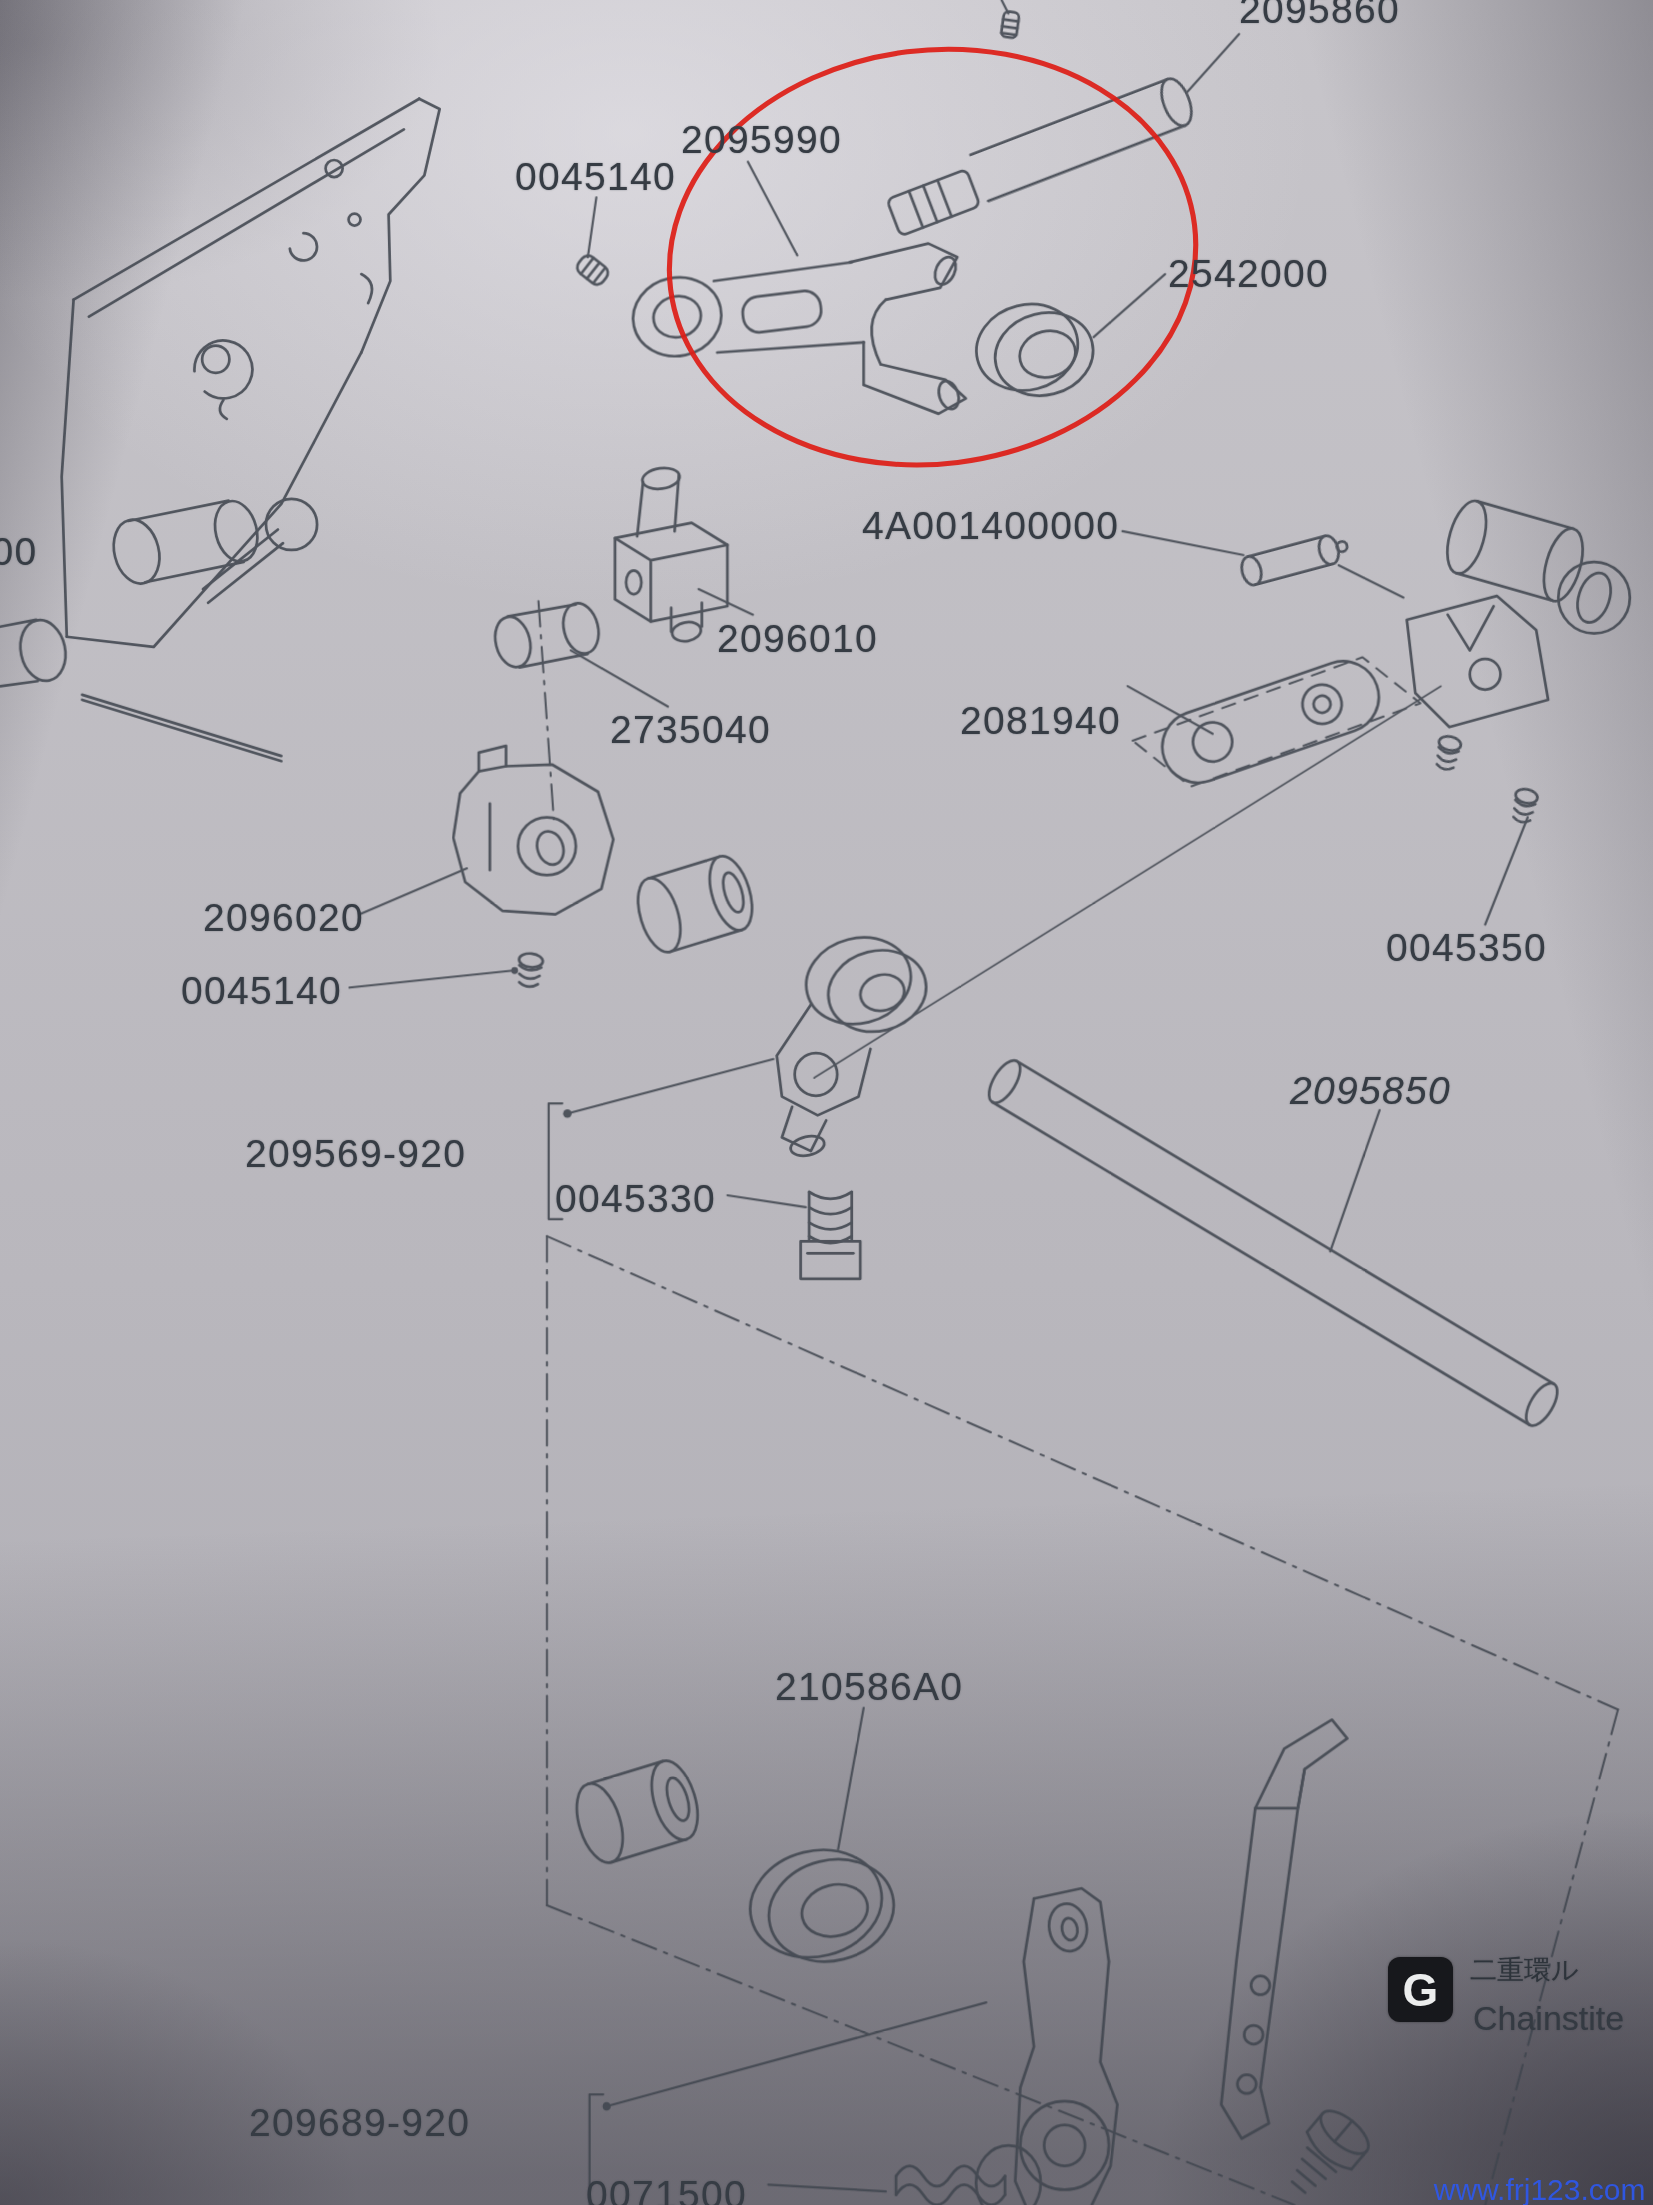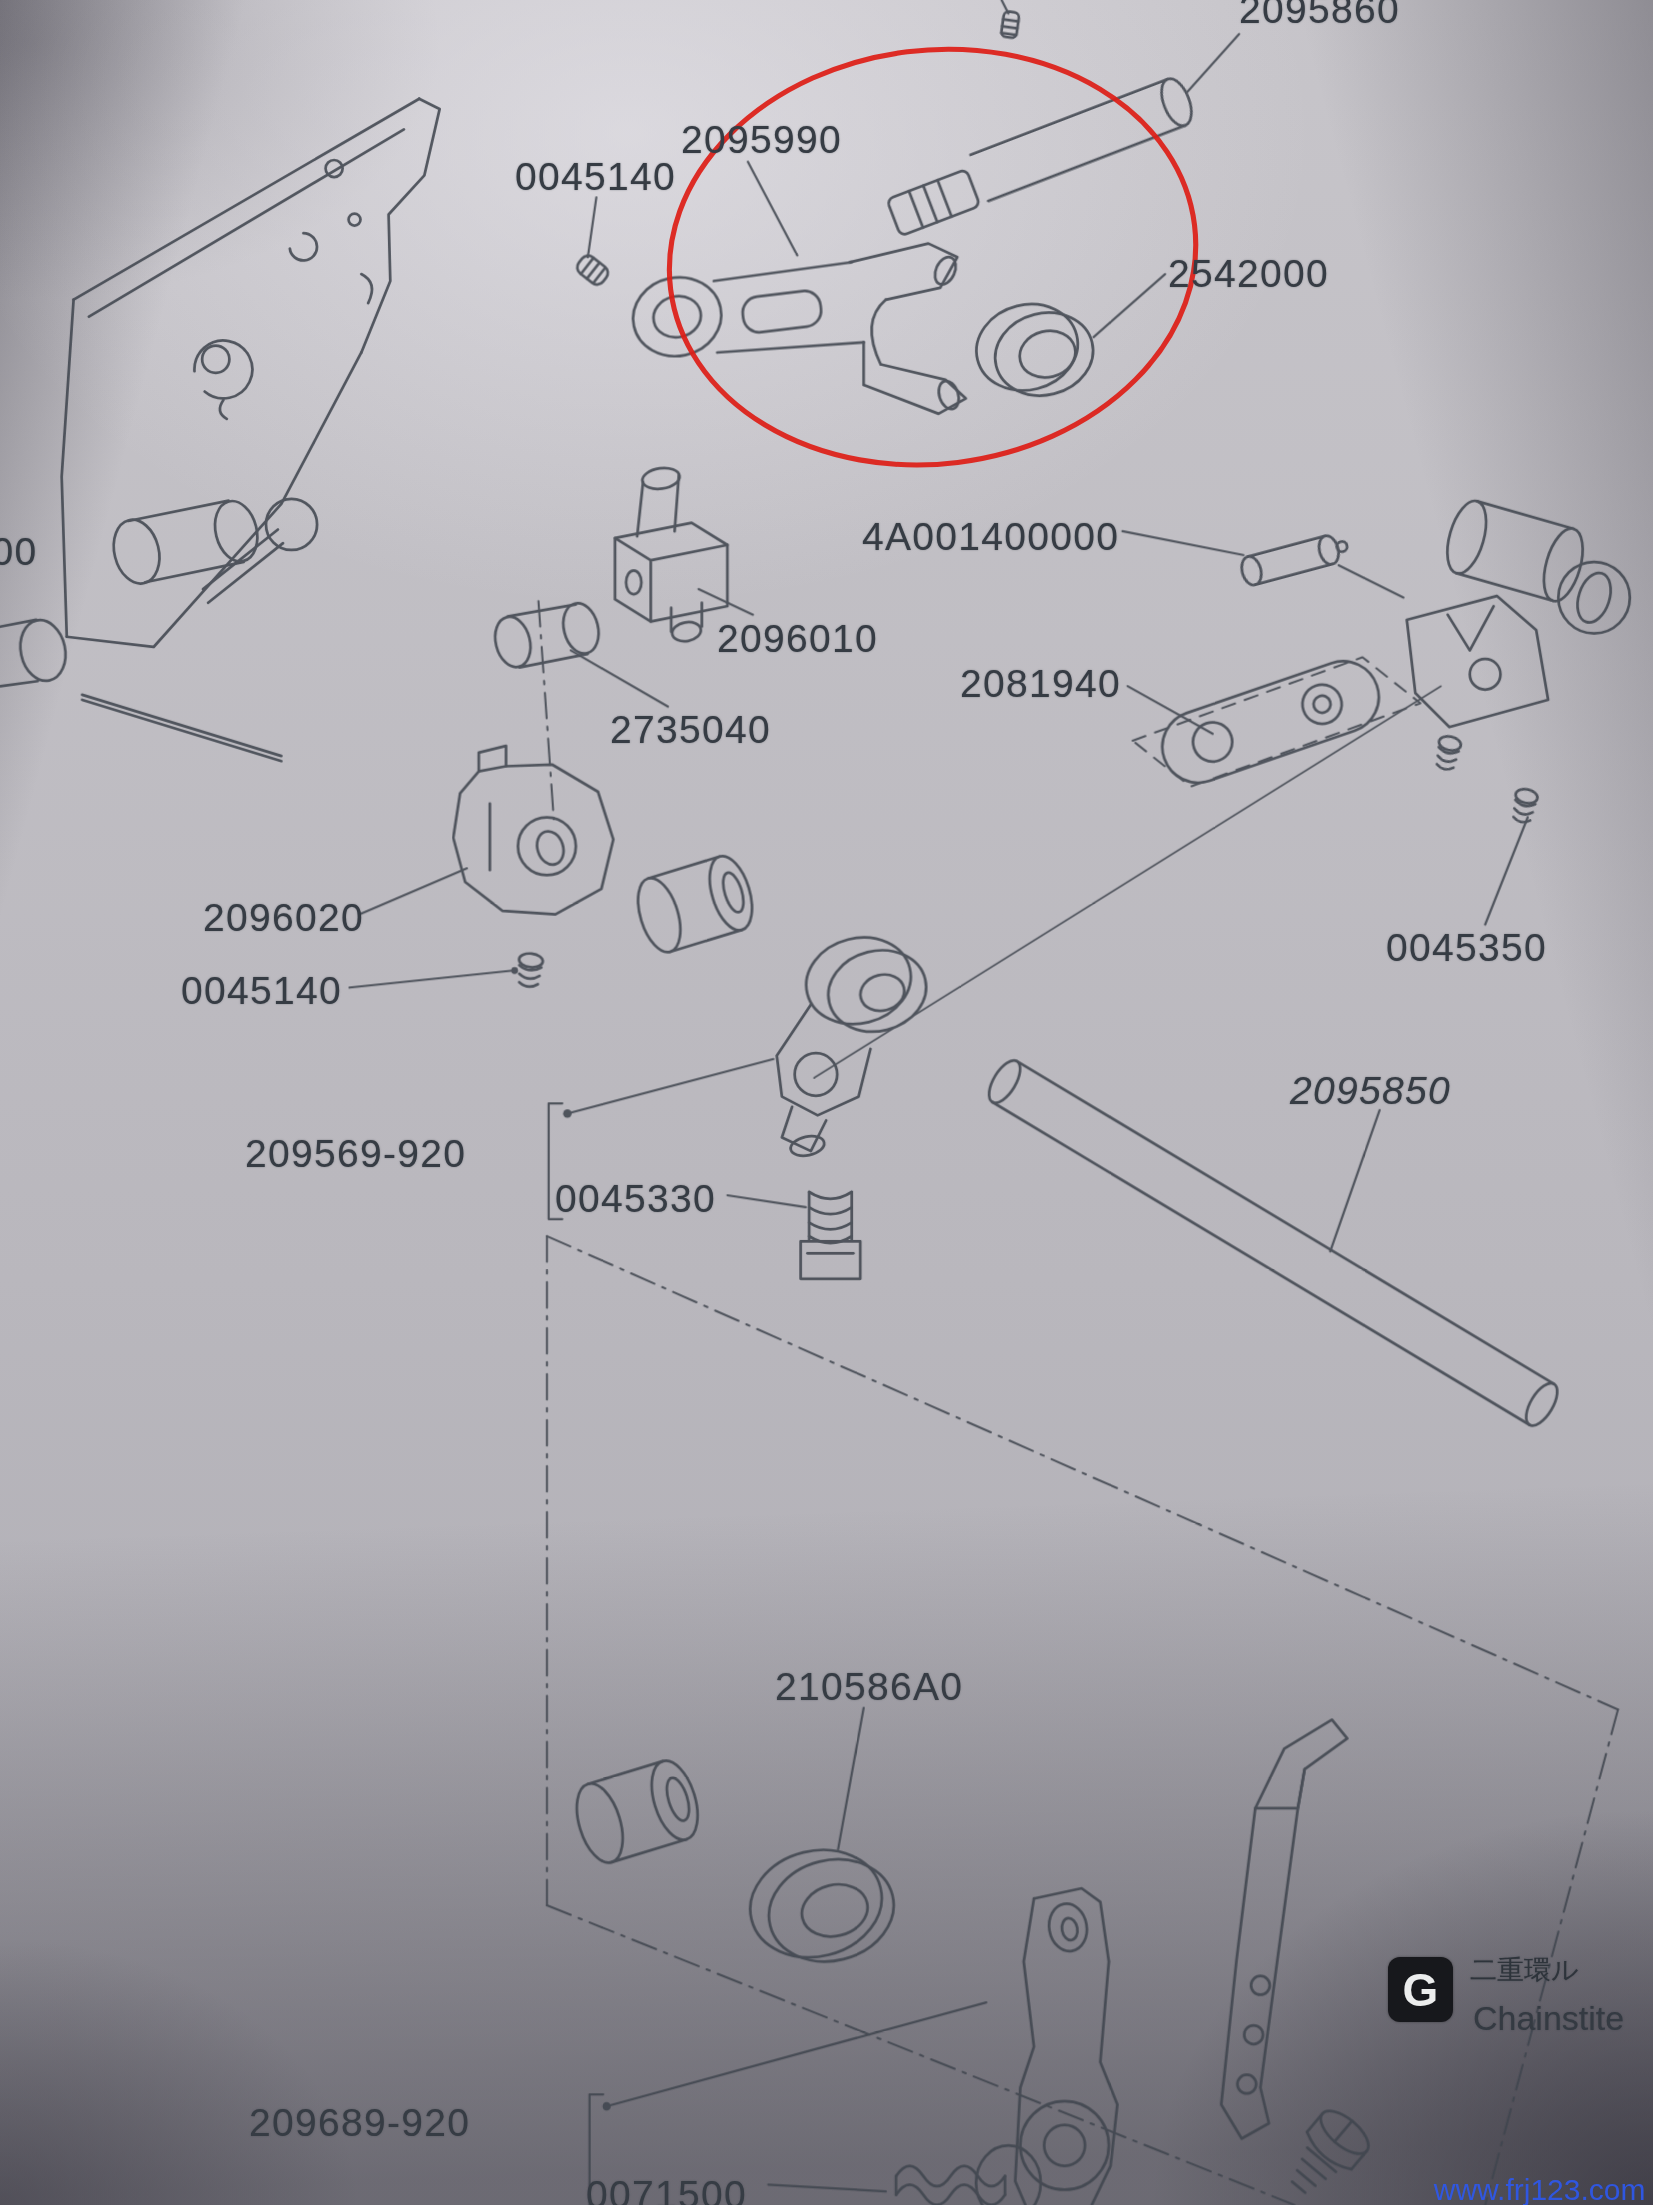--- a/index.html
+++ b/index.html
@@ -293,24 +293,24 @@
       </g>
     </g>
 
     <ellipse cx="1095" cy="302" rx="310" ry="243" transform="rotate(-7 1095 302)" fill="none" stroke="#dd1d16" stroke-width="6" opacity="0.92"></ellipse>
   </svg>
 
   <div class="lbl" style="left:1239px;top:-12px;">2095860</div>
   <div class="lbl" style="left:681px;top:118px;">2095990</div>
   <div class="lbl" style="left:515px;top:155px;">0045140</div>
   <div class="lbl" style="left:1168px;top:252px;">2542000</div>
-  <div class="lbl" style="left:862px;top:515px;">4A001400000</div>
+  <div class="lbl" style="left:862px;top:504px;">4A001400000</div>
   <div class="lbl" style="left:717px;top:617px;">2096010</div>
   <div class="lbl" style="left:610px;top:708px;">2735040</div>
-  <div class="lbl" style="left:960px;top:662px;">2081940</div>
+  <div class="lbl" style="left:960px;top:699px;">2081940</div>
   <div class="lbl" style="left:203px;top:896px;">2096020</div>
   <div class="lbl" style="left:181px;top:969px;">0045140</div>
   <div class="lbl" style="left:1386px;top:926px;">0045350</div>
   <div class="lbl" style="left:1290px;top:1069px;font-style:italic;">2095850</div>
   <div class="lbl" style="left:245px;top:1132px;text-align:center;">209569-920</div>
   <div class="lbl" style="left:555px;top:1177px;">0045330</div>
   <div class="lbl" style="left:775px;top:1665px;">210586A0</div>
   <div class="lbl" style="left:249px;top:2101px;">209689-920</div>
   <div class="lbl" style="left:586px;top:2173px;">0071500</div>
   <div class="lbl" style="left:-8.5px;top:530px;">00</div>

